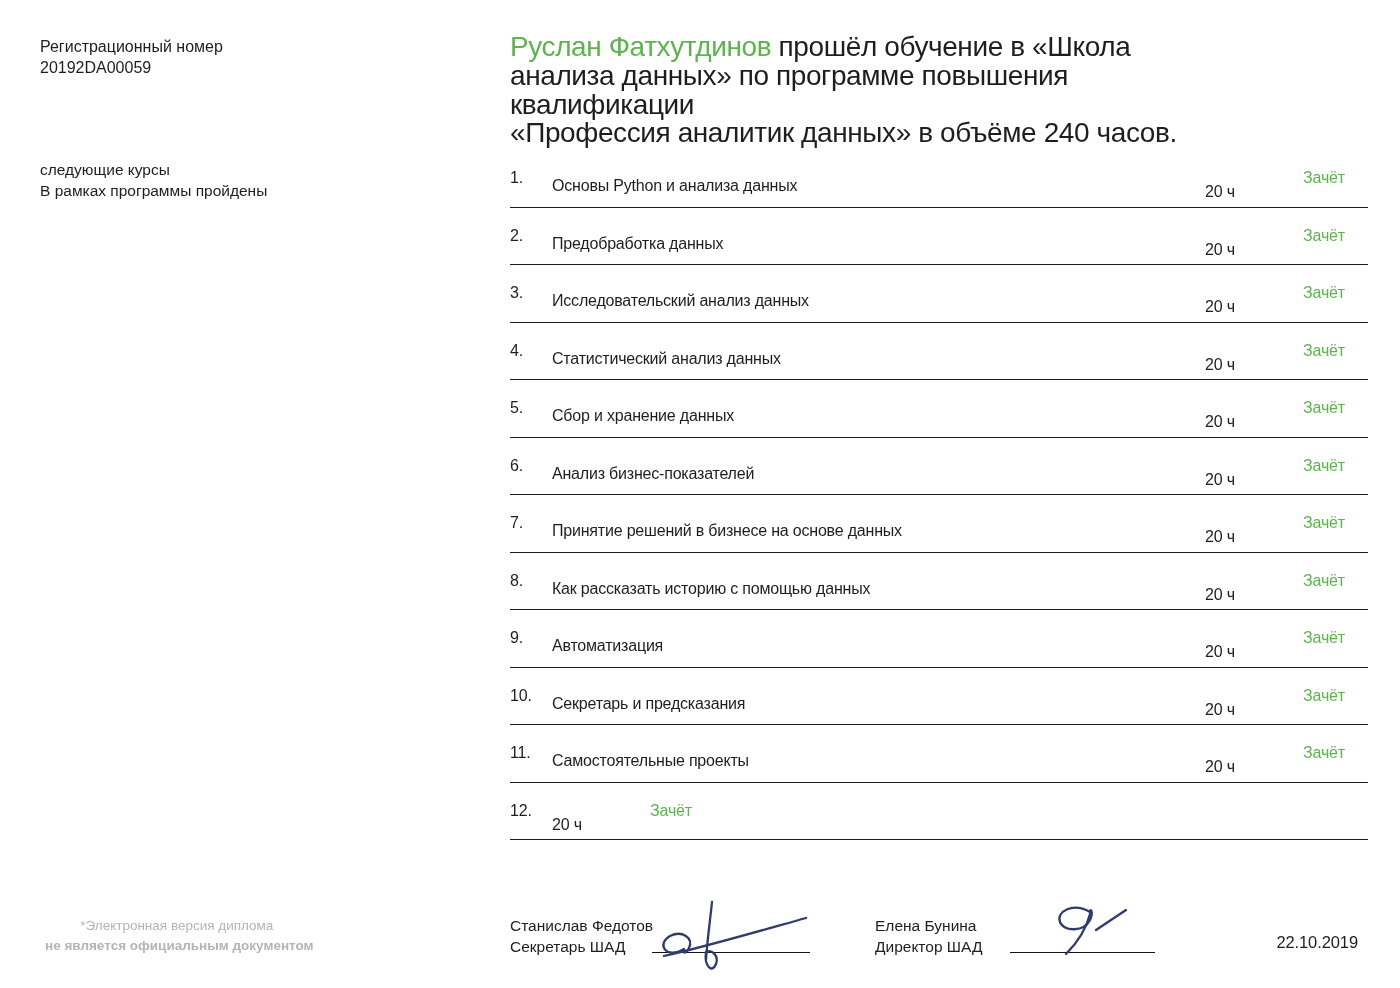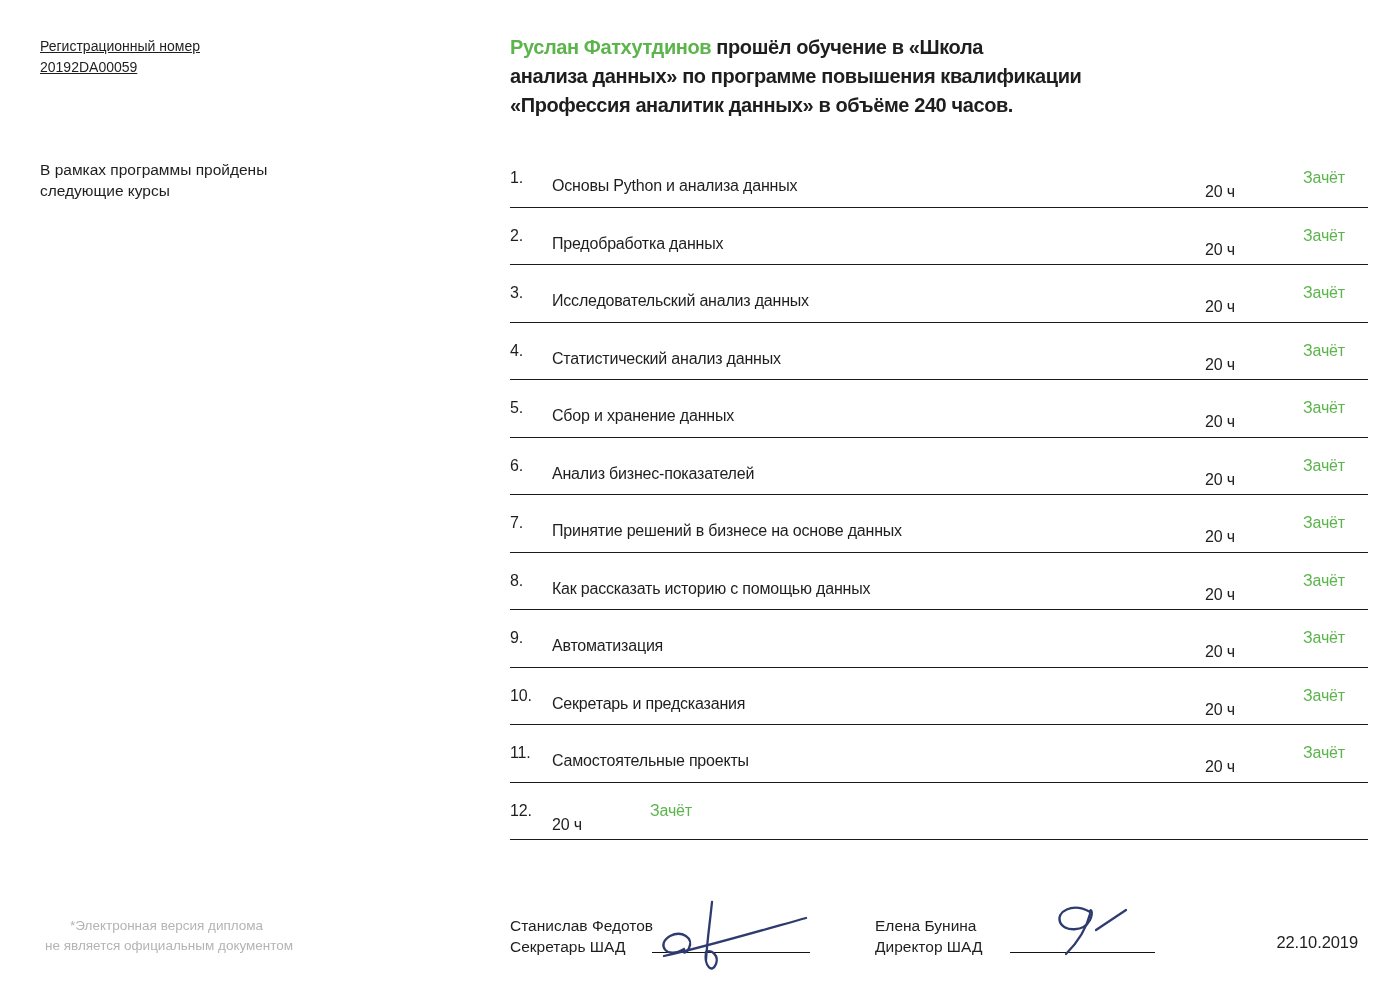--- a/index.html
+++ b/index.html
@@ -6,29 +6,29 @@
   body {
     width: 1400px; height: 988px;
     background: #ffffff;
     font-family: "Liberation Sans", sans-serif;
     color: #1e1e1e;
     -webkit-font-smoothing: antialiased;
   }
   .page { position: relative; width: 1400px; height: 988px; overflow: hidden; background: #fff; }
 
   
-  .reg-block { position: absolute; left: 40px; top: 36px; font-size: 14px; line-height: 21px; text-decoration: underline; }
+  .reg-block { position: absolute; left: 40px; top: 36px; font-size: 16px; line-height: 21px; }
   .intro-block { position: absolute; left: 40px; top: 159px; width: 300px; font-size: 15.5px; line-height: 21px; }
   .footnote { position: absolute; left: 40px; top: 916px; font-size: 13.5px; line-height: 19.5px; color: #b4b4b4; text-align: center; }
-  .footnote .l2 { padding-left: 5px; }
+  .footnote .l2 { padding-left: 5px; font-weight: bold; }
 
   
   .heading {
     position: absolute; left: 510px; top: 33px; width: 730px;
-    font-size: 20px; line-height: 28.8px; font-weight: 700; letter-spacing: -0.4px;
+    font-size: 28px; line-height: 28.8px; font-weight: 400; letter-spacing: -0.4px;
   }
   .heading .green { color: #5cb44c; }
 
   
   .course-table { position: absolute; left: 510px; top: 150px; width: 858px; }
   .row {
     height: 57.5px; box-sizing: border-box;
     display: flex; align-items: center;
     border-bottom: 1.5px solid #1b1b1b;
     font-size: 16px; letter-spacing: -0.2px;
@@ -55,22 +55,22 @@
 <body>
 
 <div class="page">
 
   <div class="reg-block">
     <div>Регистрационный номер</div>
     <div>20192DA00059</div>
   </div>
 
   <div class="intro-block">
+    <div>следующие курсы</div>
     <div>В рамках программы пройдены</div>
-    <div>следующие курсы</div>
   </div>
 
   <div class="footnote">
     <div class="l1">*Электронная версия диплома</div>
     <div class="l2">не является официальным документом</div>
   </div>
 
   <div class="heading">
     <div><span class="green">Руслан Фатхутдинов</span><span> прошёл обучение в «Школа</span></div>
     <div>анализа данных» по программе повышения квалификации</div>

